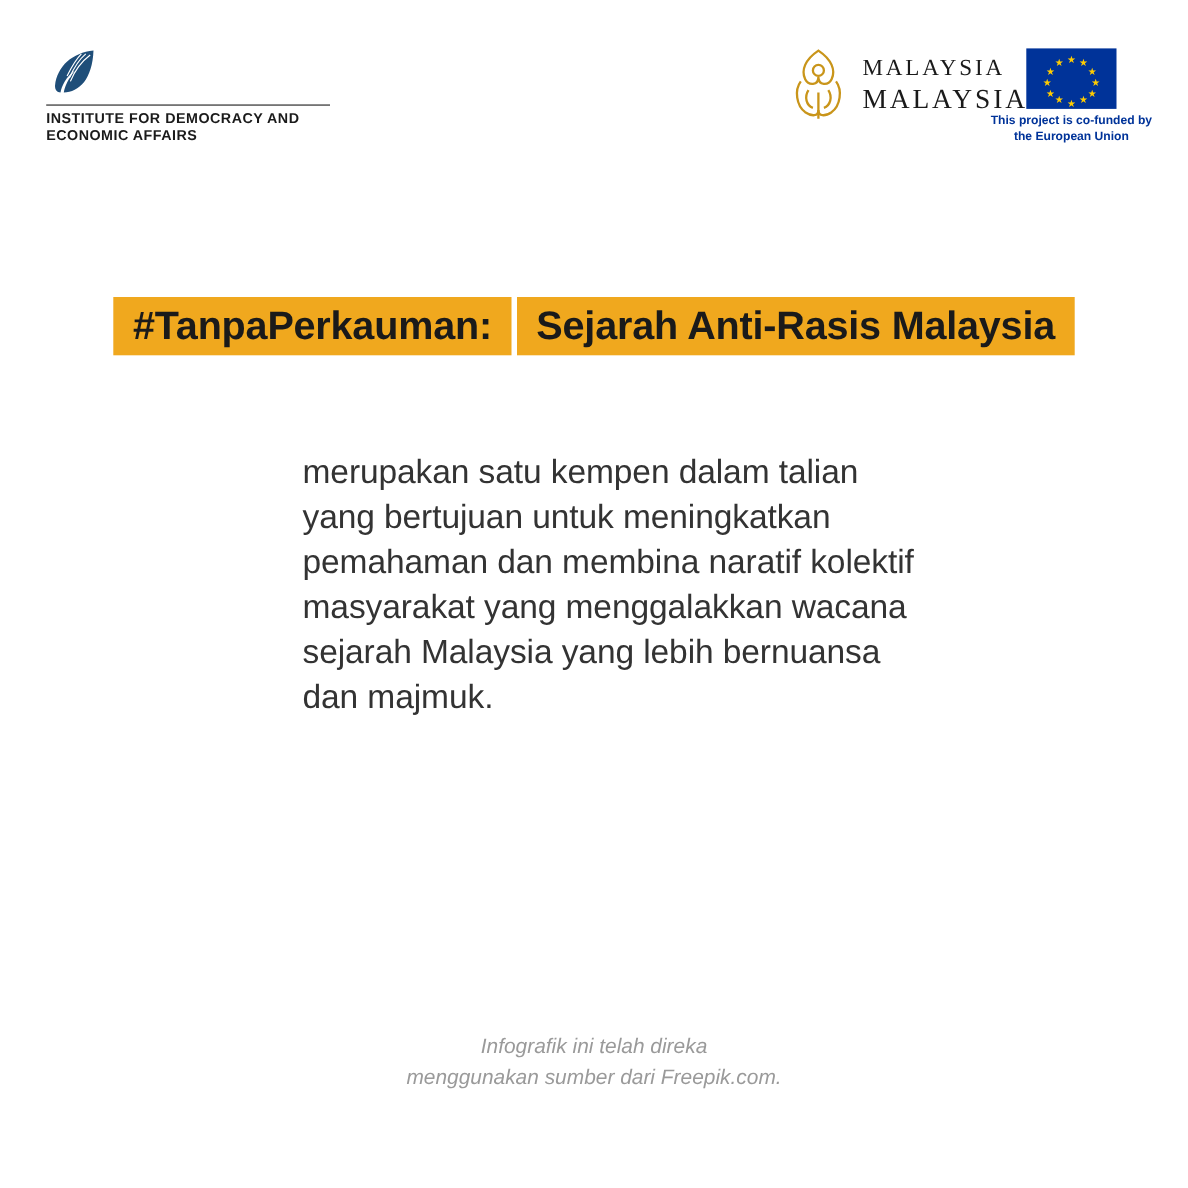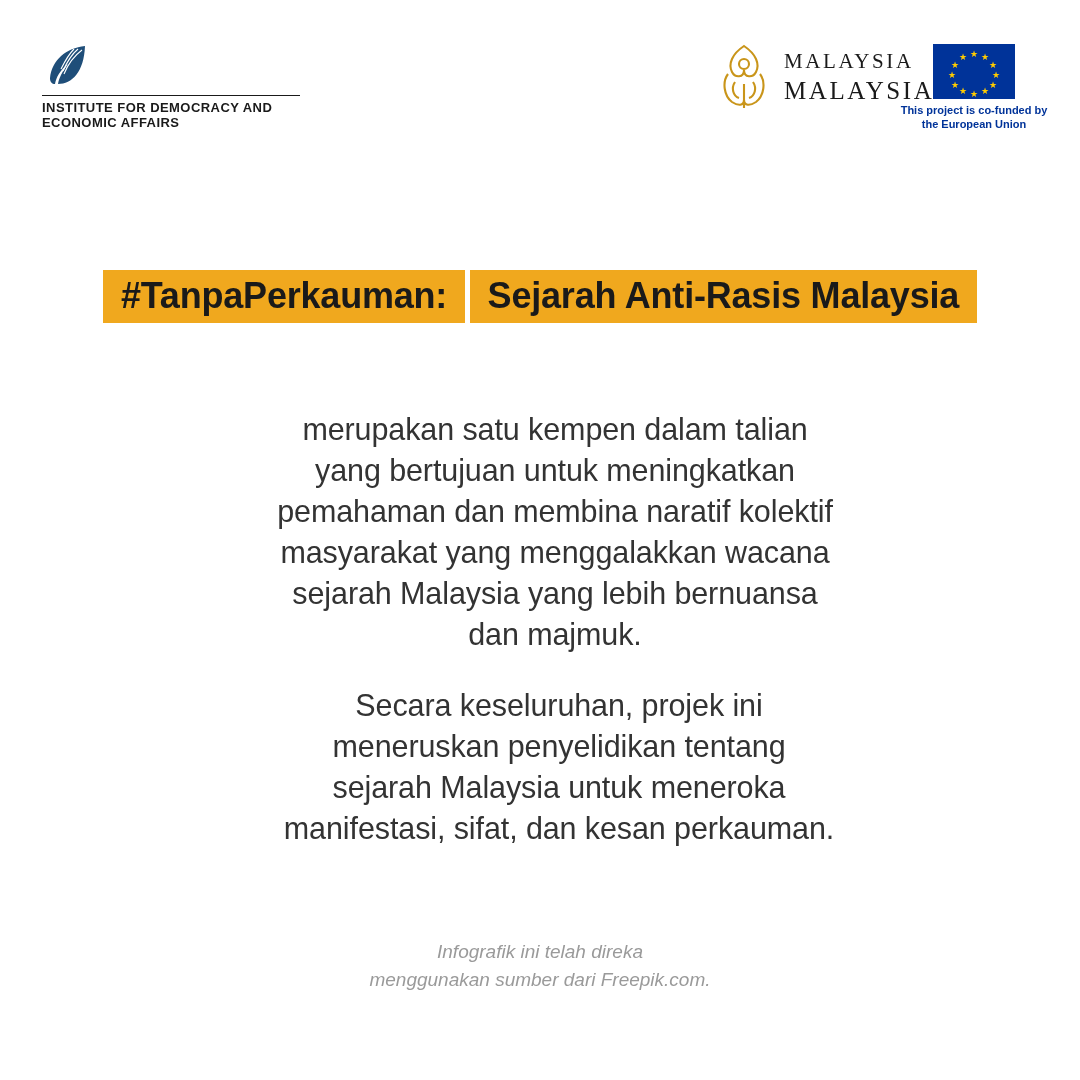--- a/index.html
+++ b/index.html
@@ -141,21 +141,20 @@
   .title-line + .title-line {
     margin-top: 2px;
   }
 
   
   .body-block {
     position: absolute;
     top: 378px;
     left: 275px;
     width: 560px;
-    text-align: center;
   }
   .para {
     font-family: "Liberation Sans", sans-serif;
     font-size: 30.5px;
     line-height: 41px;
     color: #333333;
     letter-spacing: -0.1px;
   }
   .para.second {
     margin-top: 27px;
@@ -244,21 +243,20 @@
   </div>
 </div>
 
 <div class="title-block">
   <div class="title-line">#TanpaPerkauman:</div>
   <div class="title-line">Sejarah Anti-Rasis Malaysia</div>
 </div>
 
 <div class="body-block">
   <p class="para">merupakan satu kempen dalam talian yang bertujuan untuk meningkatkan pemahaman dan membina naratif kolektif masyarakat yang menggalakkan wacana sejarah Malaysia yang lebih bernuansa dan majmuk.</p>
-  <p class="para second">Secara keseluruhan, projek ini meneruskan penyelidikan tentang sejarah Malaysia untuk meneroka manifestasi, sifat, dan kesan perkauman.</p>
 </div>
 
 <div class="footer">
   <div class="credit">
     <div>Infografik ini telah direka</div>
     <div>menggunakan sumber dari Freepik.com.</div>
   </div>
 </div>
 
 </body></html>

